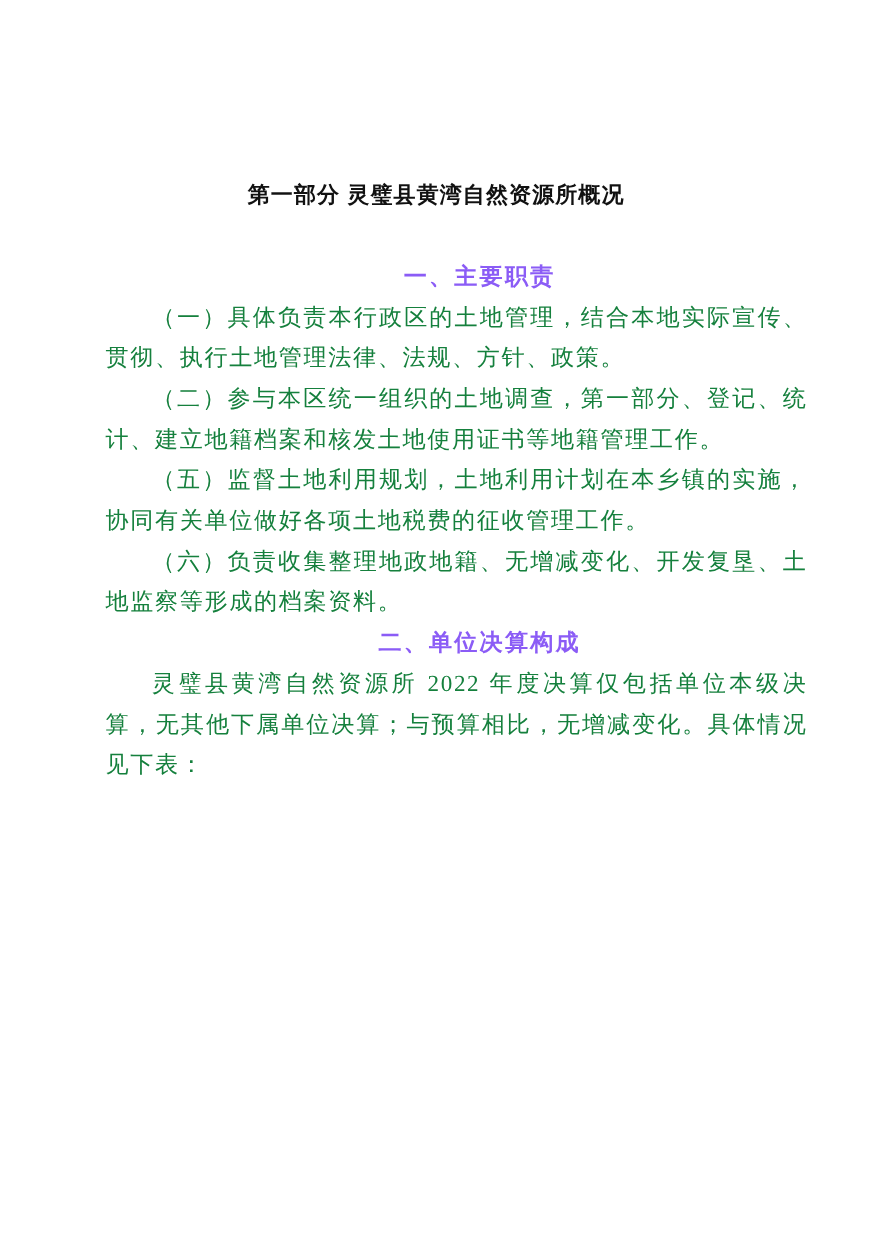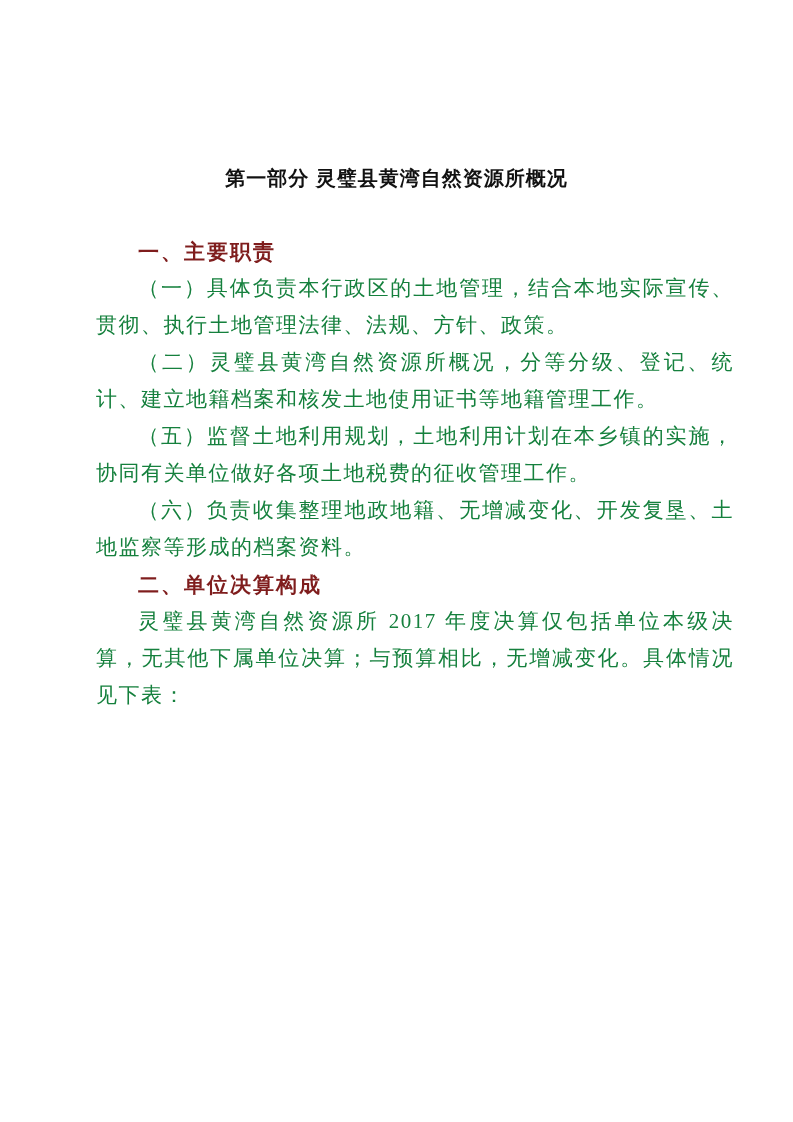--- a/index.html
+++ b/index.html
@@ -36,21 +36,22 @@
     color: #1c1c1c;
   }
   .sec-heading {
     margin: 0;
     font-family: "Liberation Sans", "DejaVu Sans", sans-serif;
     font-weight: bold;
     font-size: 21px;
     line-height: 37px;
     text-indent: 2em;
     letter-spacing: 2px;
-    color: #7f1d1d;
+    color: #8b5cf6;
+    text-align: center;
   }
   .para {
     margin: 0;
     font-family: "Liberation Serif", "DejaVu Serif", serif;
     font-size: 21px;
     line-height: 37px;
     letter-spacing: 1.5px;
     text-align: justify;
     text-justify: inter-character;
     text-indent: 2em;
@@ -74,30 +75,30 @@
 <div class="page">
 
   <h1 class="doc-title">第一部分 灵璧县黄湾自然资源所概况</h1>
 
   <div class="content">
 
     <h2 class="sec-heading">一、主要职责</h2>
 
     <p class="para">（一）具体负责本行政区的土地管理，结合本地实际宣传、贯彻、执行土地管理法律、法规、方针、政策。</p>
 
-    <p class="para">（二）灵璧县黄湾自然资源所概况，分等分级、登记、统计、建立地籍档案和核发土地使用证书等地籍管理工作。</p>
+    <p class="para">（二）参与本区统一组织的土地调查，第一部分、登记、统计、建立地籍档案和核发土地使用证书等地籍管理工作。</p>
 
 
 
     <p class="para">（五）监督土地利用规划，土地利用计划在本乡镇的实施，协同有关单位做好各项土地税费的征收管理工作。</p>
 
     <p class="para">（六）负责收集整理地政地籍、无增减变化、开发复垦、土地监察等形成的档案资料。</p>
 
 
     <h2 class="sec-heading">二、单位决算构成</h2>
 
-    <p class="para">灵璧县黄湾自然资源所 2017 年度决算仅包括单位本级决算，无其他下属单位决算；与预算相比，无增减变化。具体情况见下表：</p>
+    <p class="para">灵璧县黄湾自然资源所 2022 年度决算仅包括单位本级决算，无其他下属单位决算；与预算相比，无增减变化。具体情况见下表：</p>
 
   </div>
 
   <div class="page-number">- 4 -</div>
 
 </div>
 
 </body></html>

